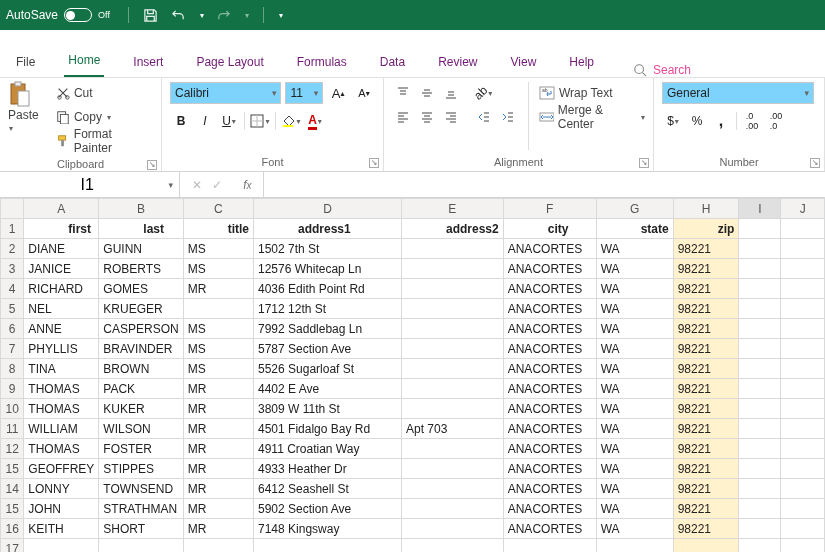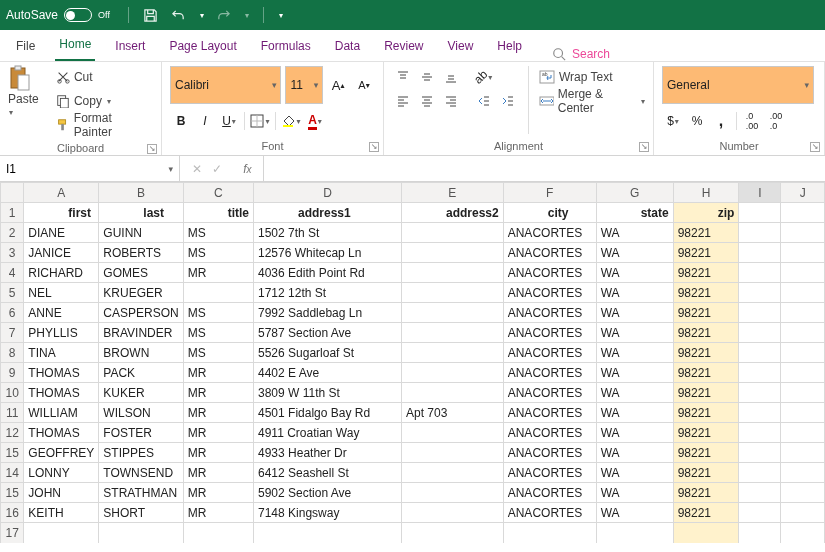--- a/index.html
+++ b/index.html
@@ -8,46 +8,46 @@
   
   .titlebar { background: #127245; height: 30px; display: flex; align-items: center; padding: 0 6px; color: #fff; }
   .titlebar .autosave { display: flex; align-items: center; gap: 6px; font-size: 12px; }
   .titlebar .toggle { width: 28px; height: 14px; border: 1px solid #fff; border-radius: 8px; display: flex; align-items: center; padding: 1px; }
   .titlebar .toggle-knob { width: 9px; height: 9px; border-radius: 50%; background: #fff; }
   .qat { display: flex; align-items: center; gap: 12px; margin-left: 16px; }
   .qat-icon { width: 16px; height: 16px; opacity: .9; display:flex;align-items:center;justify-content:center; }
   .qat-sep { width:1px; height:16px; background:rgba(255,255,255,.35); margin:0 2px;}
   
   
-  .ribbon-tabs { background: #fff; height: 32px; border-bottom: 1px solid #e1e1e1; display:flex; align-items:flex-end; padding-left:12px; gap: 16px; }
+  .ribbon-tabs { background: #fff; height: 48px; border-bottom: 1px solid #e1e1e1; display:flex; align-items:flex-end; padding-left:12px; gap: 25px; }
   .ribbon-tabs .tab { padding: 8px 4px 8px 4px; color: #701a75; cursor: pointer; }
   .ribbon-tabs .tab.file { color:#444; }
   .ribbon-tabs .tab.active { color: #127245; border-bottom: 2px solid #127245; font-weight:400; }
   .ribbon-tabs .search { margin-left: 10px; display:flex; align-items:center; gap:6px; color:#ec4899; }
   
   
   .ribbon { background:#fff; height:94px; border-bottom:1px solid #d4d4d4; display:flex; }
   .group { border-right:1px solid #e1e1e1; display:flex; flex-direction:column; }
   .group-body { flex:1; display:flex; align-items:flex-start; padding:4px 8px; gap:6px; }
   .group-label { text-align:center; font-size:11px; color:#666; padding:2px 0 3px 0; position:relative;}
   .group-label .launcher { position:absolute; right:4px; bottom:3px; width:10px;height:10px; border:1px solid #aaa; font-size:8px; line-height:8px; text-align:center; color:#777;}
   .big-btn { display:flex; flex-direction:column; align-items:flex-start; justify-content:center; width:42px; gap:2px; color:#444;}
   .big-btn .ic { width:24px; height:24px; display:flex;align-items:center;justify-content:center; }
   .small-row { display:flex; align-items:center; gap:4px; height:22px; color:#444; }
   .stack { display:flex; flex-direction:column; gap:2px; }
-  .sel { border:1px solid #c8c8c8; background:#fdba74; height:38px; display:flex; align-items:center; padding:2px 4px; font-size:12px;}
+  .sel { border:1px solid #c8c8c8; background:#7dd3fc; height:22px; display:flex; align-items:center; padding:2px 4px; font-size:12px;}
   .sel .arrow { margin-left:auto; font-size:9px; color:#666;}
   .btnrow { display:flex; gap:2px; }
   .sq { width:22px; height:22px; display:flex; align-items:center; justify-content:center; border:1px solid transparent; }
   .ddarrow { font-size:8px; color:#666; margin-left:1px;}
   
   
   .fxbar { height:26px; border-bottom:1px solid #d4d4d4; display:flex; align-items:stretch; }
   .namebox { width:180px; border-right:1px solid #d4d4d4; display:flex; align-items:center; padding:0 6px; }
-  .namebox input { border:none; outline:none; width:100%; font-size:12px; }
+  .namebox input { border:none; outline:none; width:100%; font-size:16px;text-align:center; }
   .namebox .arrow { font-size:9px; color:#666; }
   .fx-btns { display:flex; align-items:center; gap:10px; padding:0 12px; border-right:1px solid #d4d4d4; color:#bbb; }
   .fx-btns .fx { font-style:italic; color:#777;margin-left:11px; }
   .formula-input { flex:1; padding:0 6px; display:flex; align-items:center; }
   .formula-input input { border:none; outline:none; width:100%; font-size:12px; }
   
   
   .sheet { position:relative; }
   table.grid { border-collapse:collapse; table-layout:fixed; }
   table.grid th, table.grid td { border:1px solid #d9d9d9; height:20px; font-size:12px; text-align:left; padding:0 4px; overflow:hidden; white-space:nowrap; background:#fff; }

